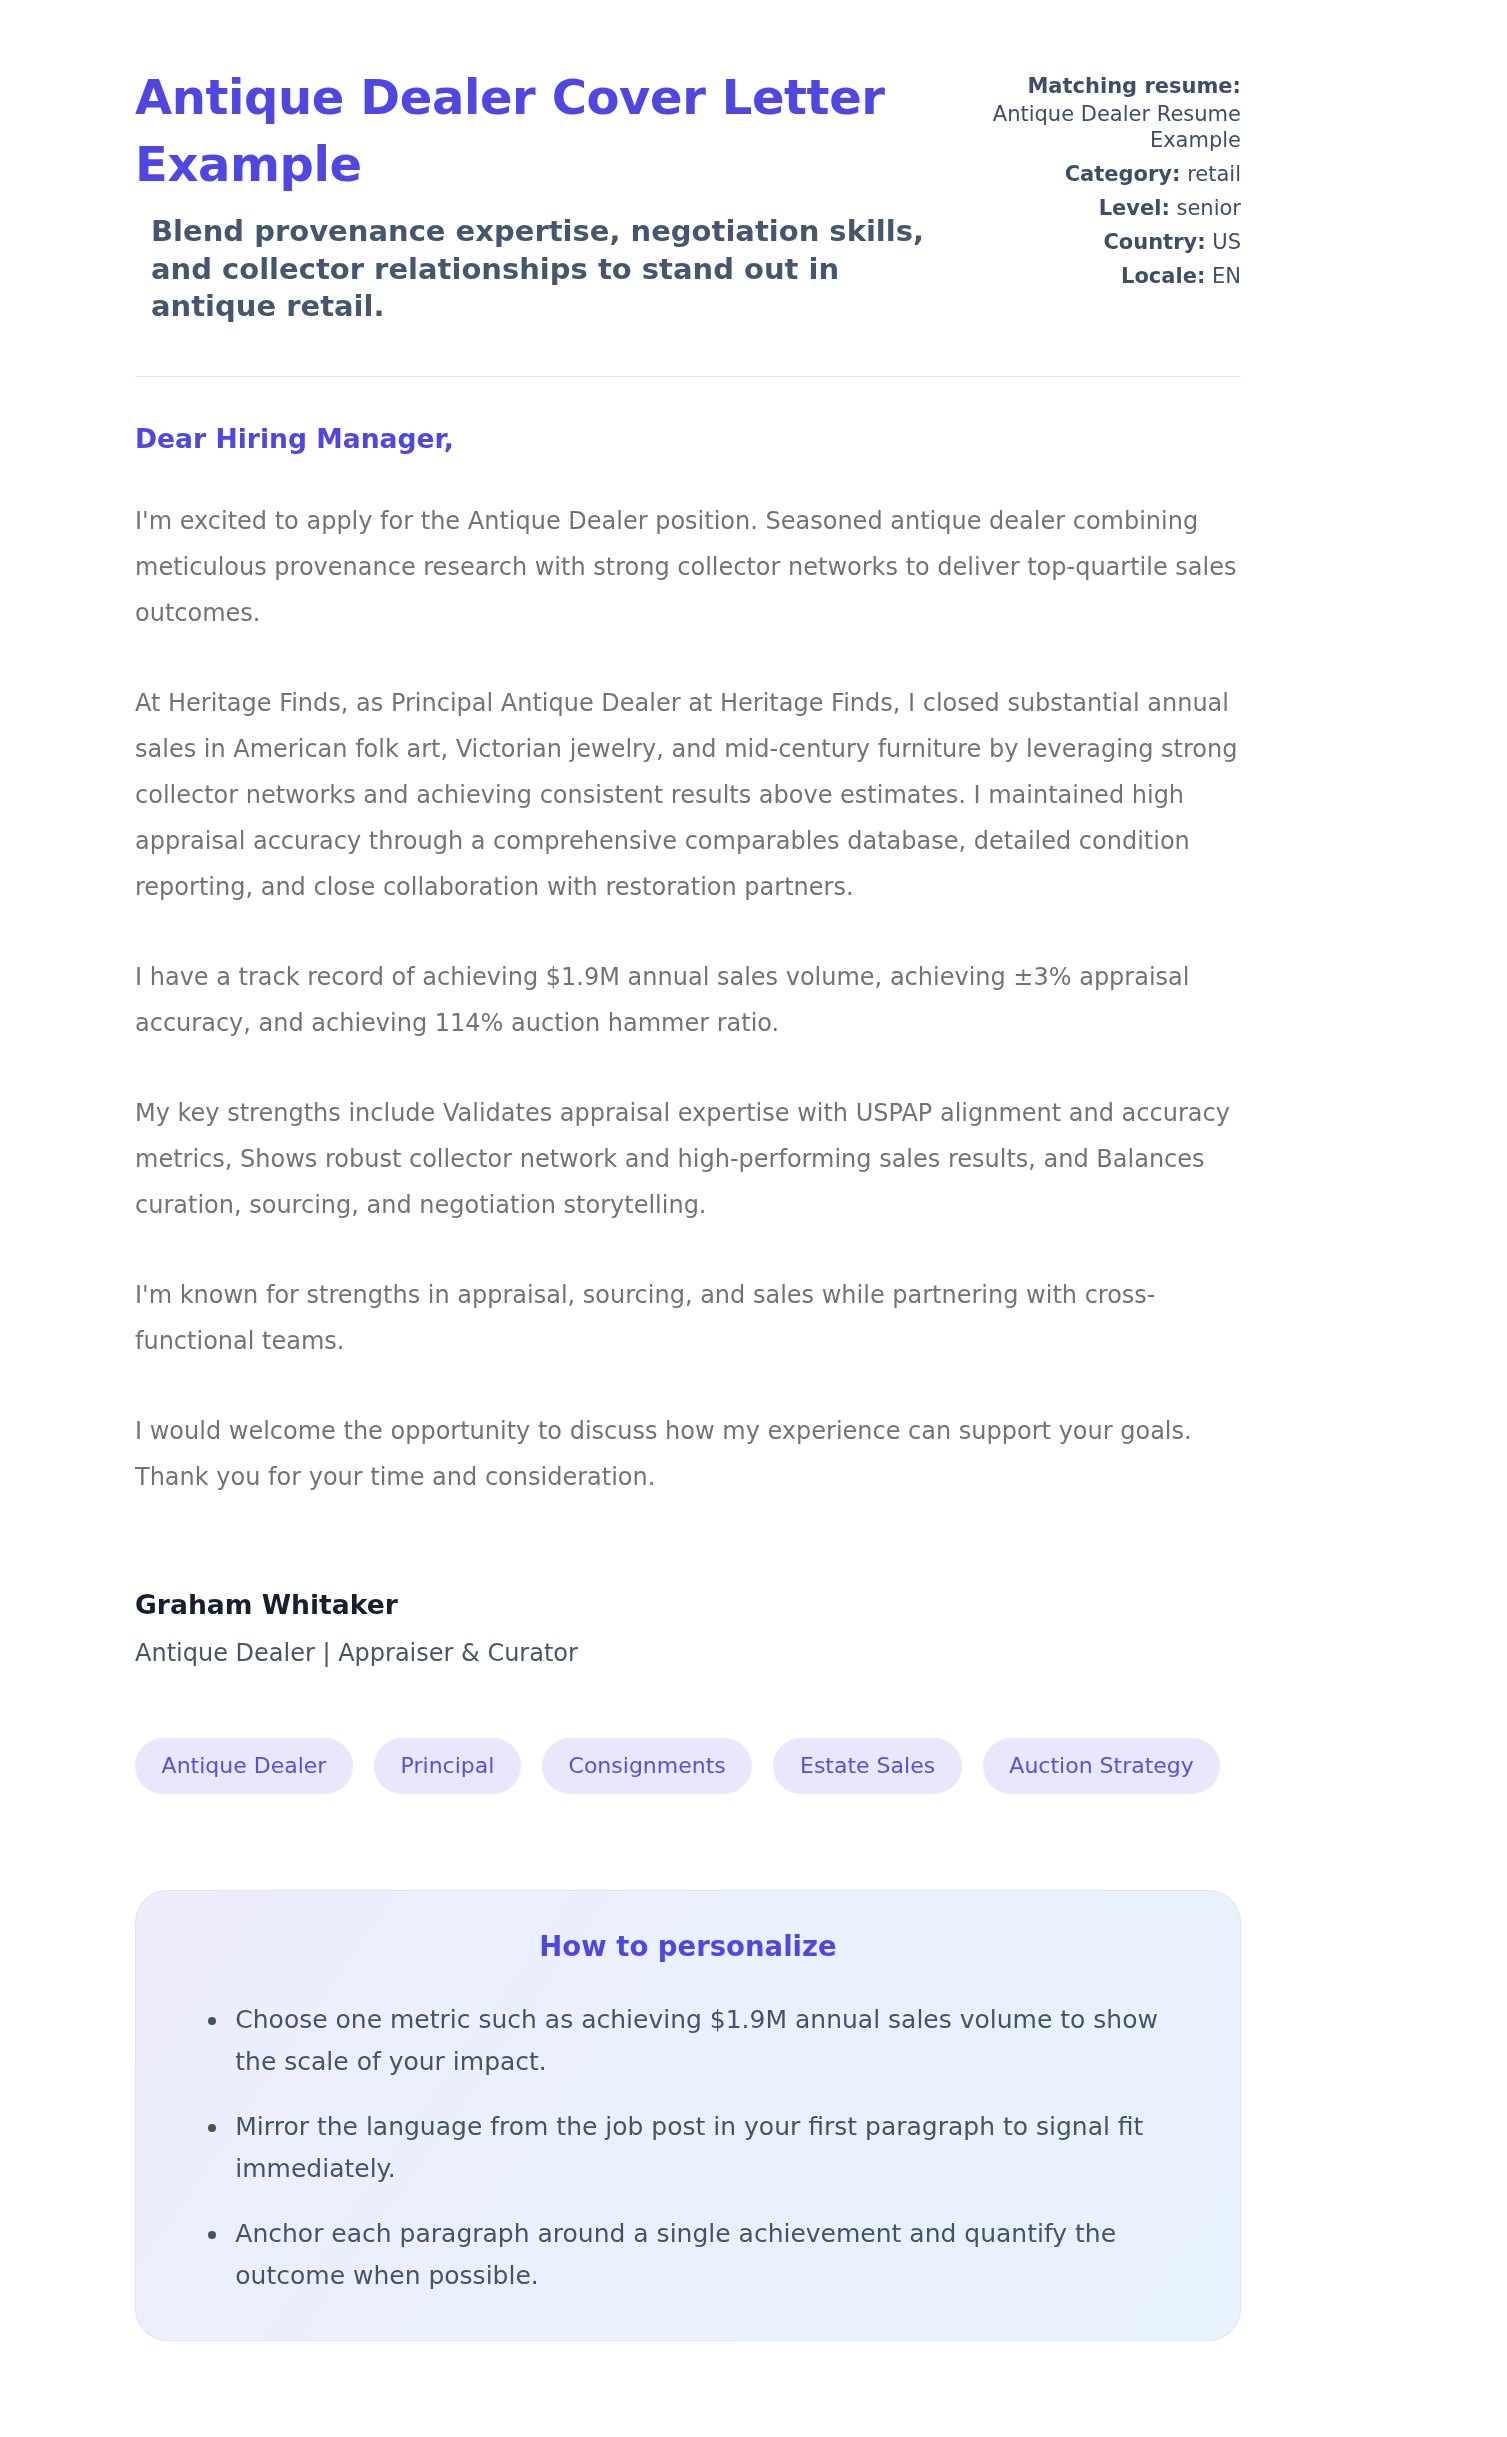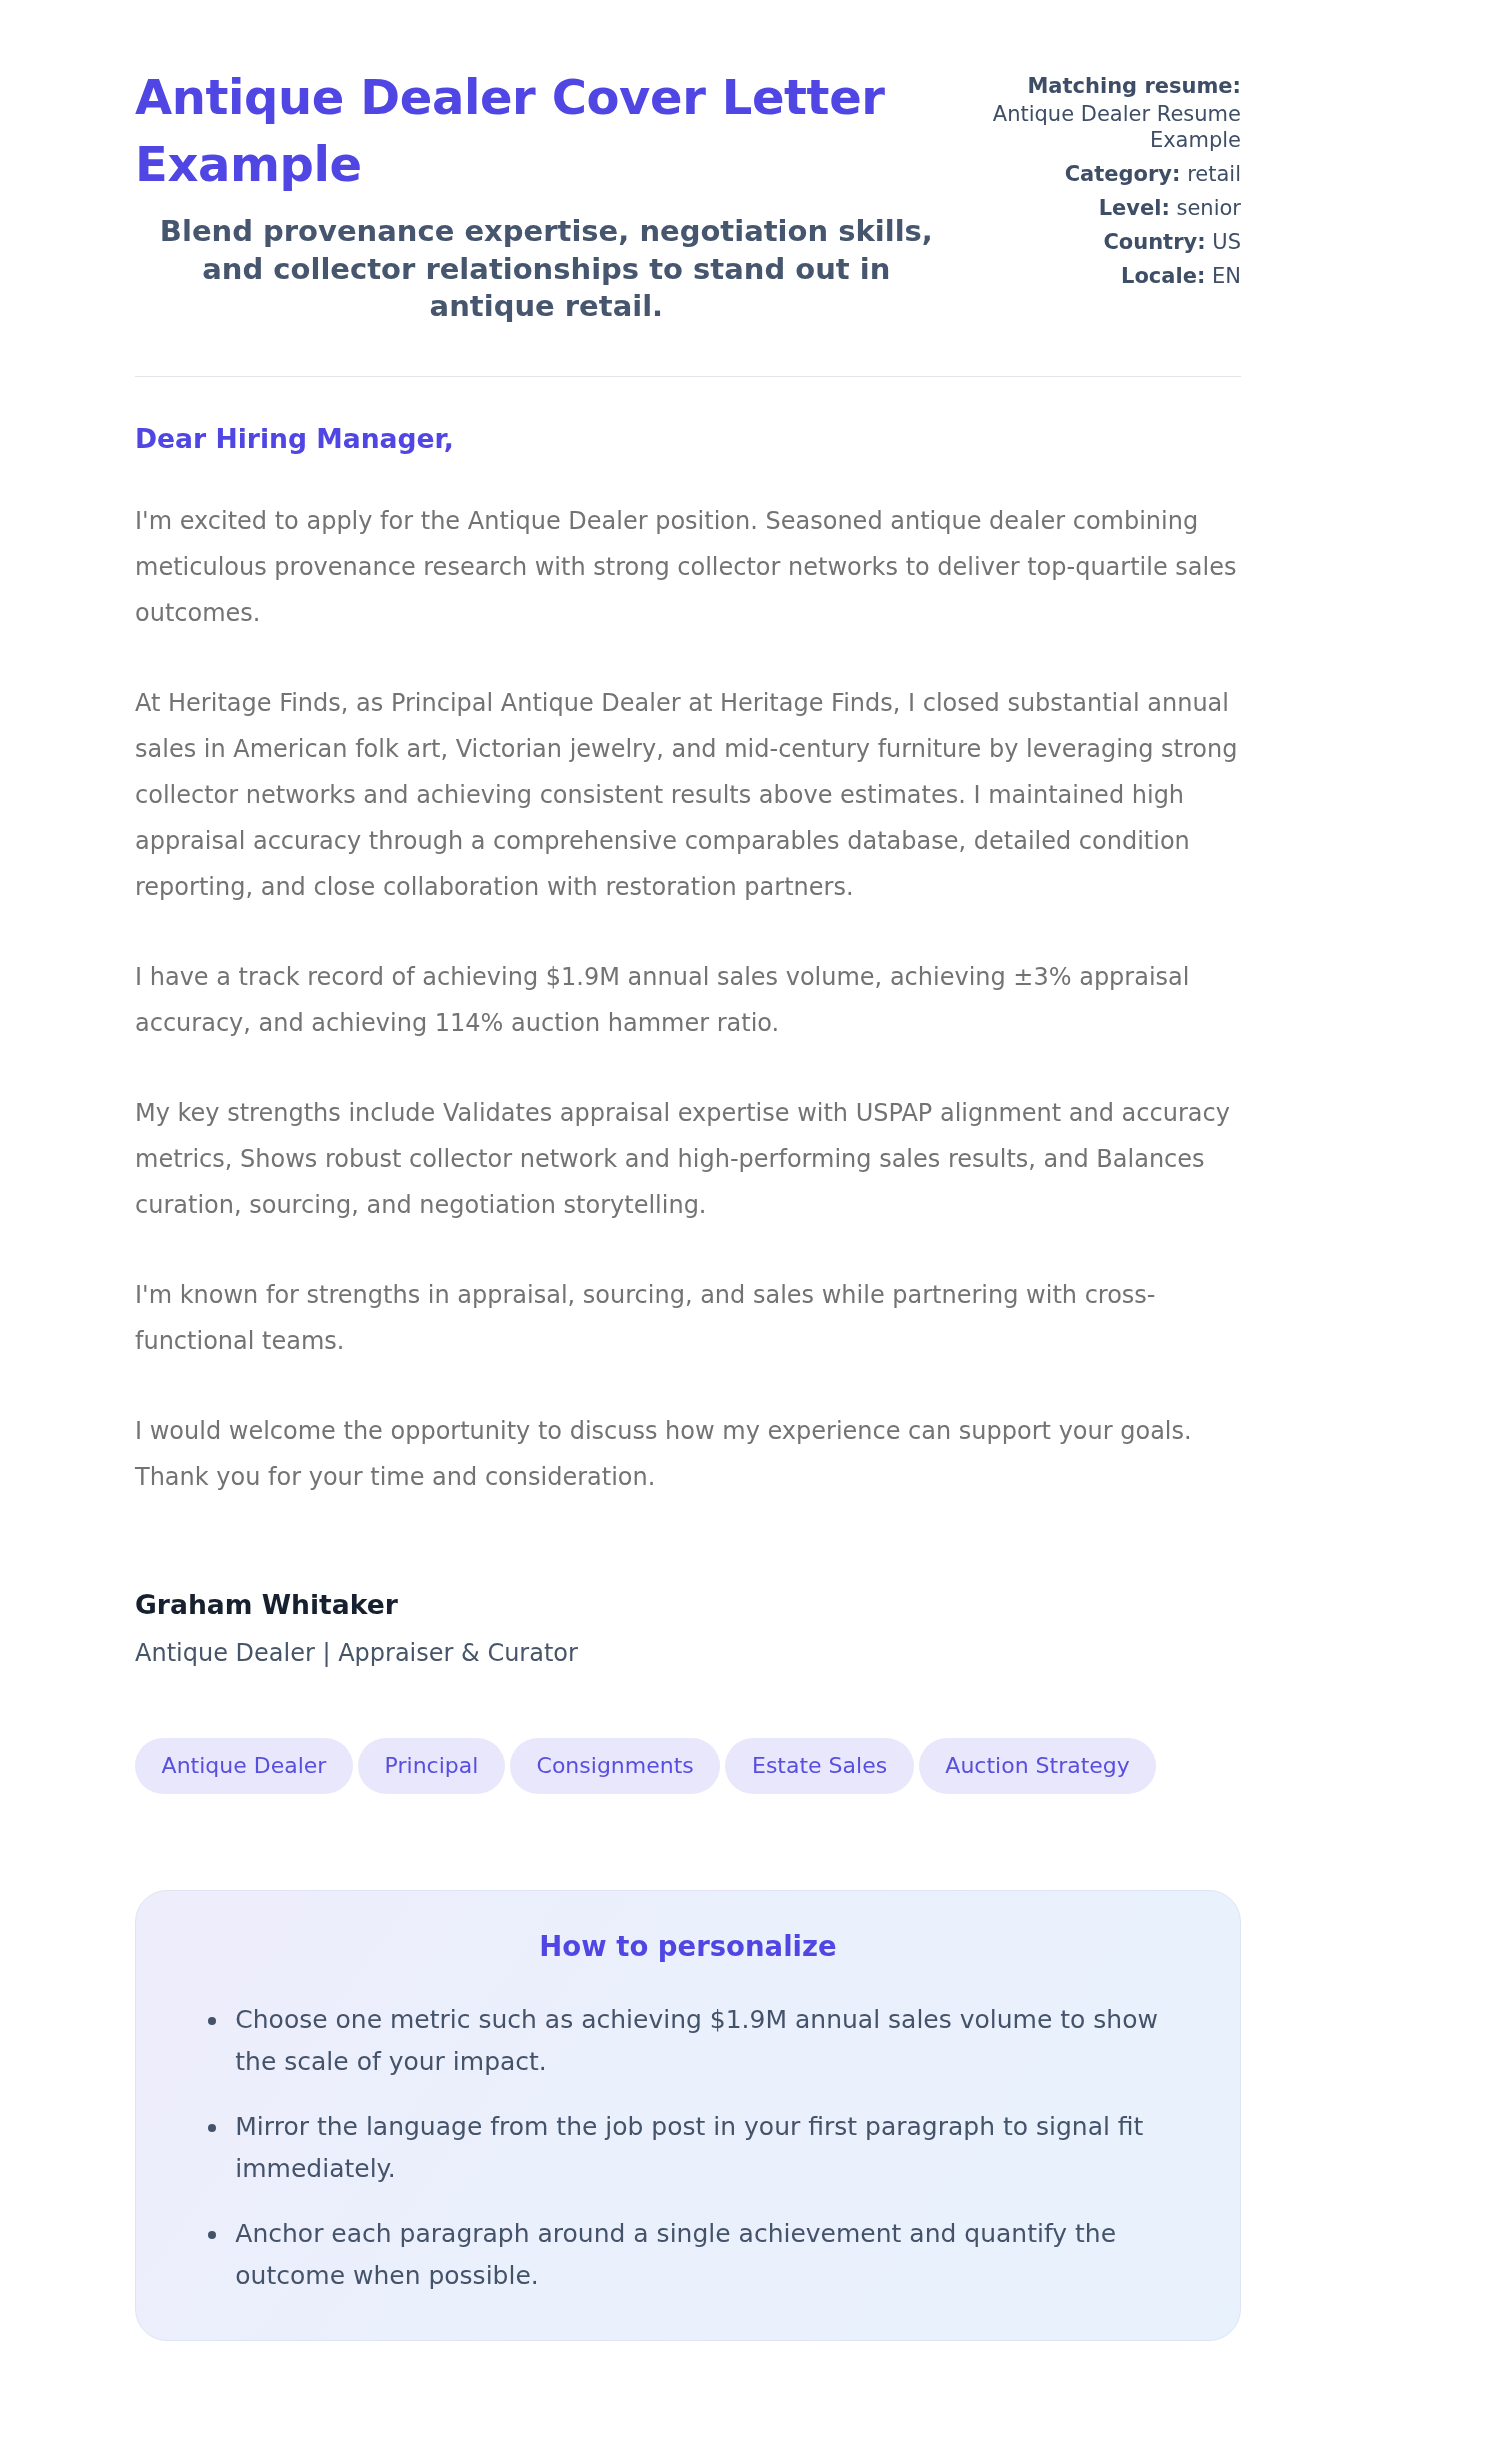--- a/index.html
+++ b/index.html
@@ -32,21 +32,20 @@
     font-weight: bold;
     color: #5046e4;
     letter-spacing: -0.4px;
   }
   .subtitle {
     margin: 16px;
     font-size: 29px;
     line-height: 1.28;
     font-weight: bold;
     color: #46566e;
-    text-align: center;
   }
   .meta {
     width: 293px;
     padding-top: 8.9px;
     text-align: right;
     font-size: 21px;
     line-height: 1.24;
     color: #3e4e66;
   }
   .meta-label { font-weight: bold; }
@@ -83,21 +82,21 @@
     margin: 19.5px 0 0 0;
     font-size: 24px;
     color: #475569;
   }
 
   
   .tags {
     margin-top: 71px;
     display: flex;
     flex-wrap: wrap;
-    gap: 5px;
+    gap: 21px;
   }
   .tag {
     display: inline-block;
     background: #e9e7fb;
     color: #584ee0;
     font-size: 22px;
     line-height: 1;
     padding: 17px 26.6px;
     border-radius: 886px;
     white-space: nowrap;

